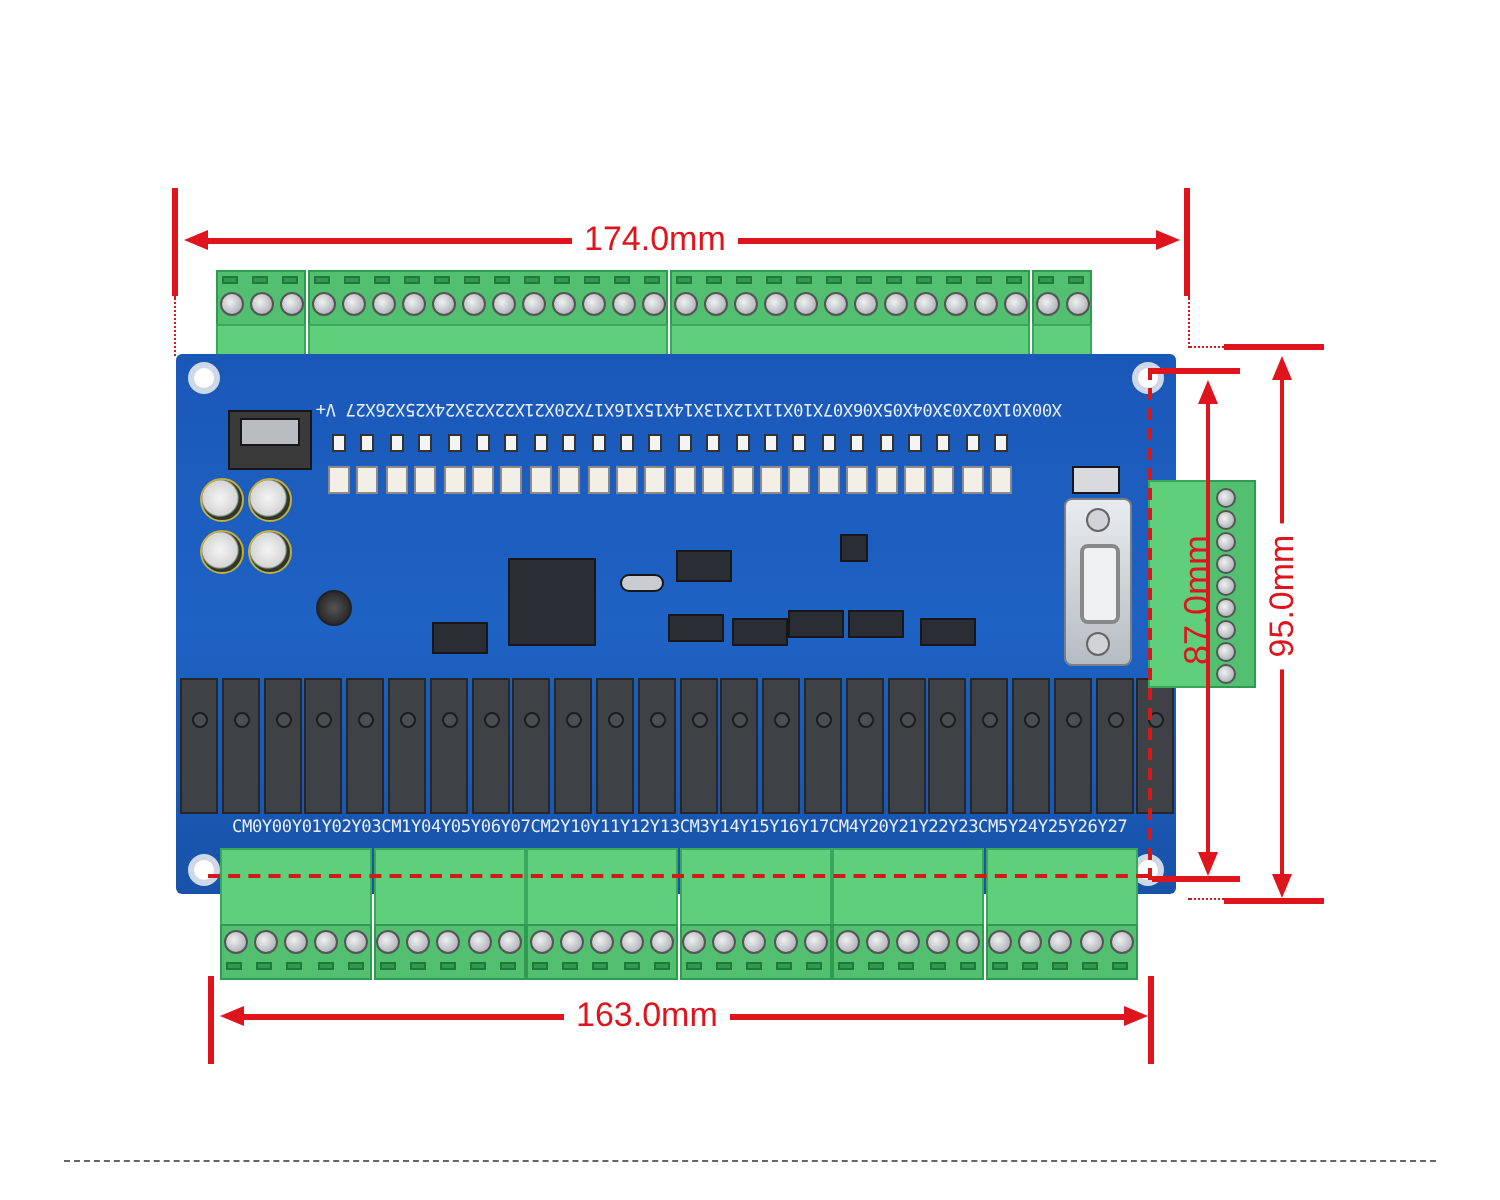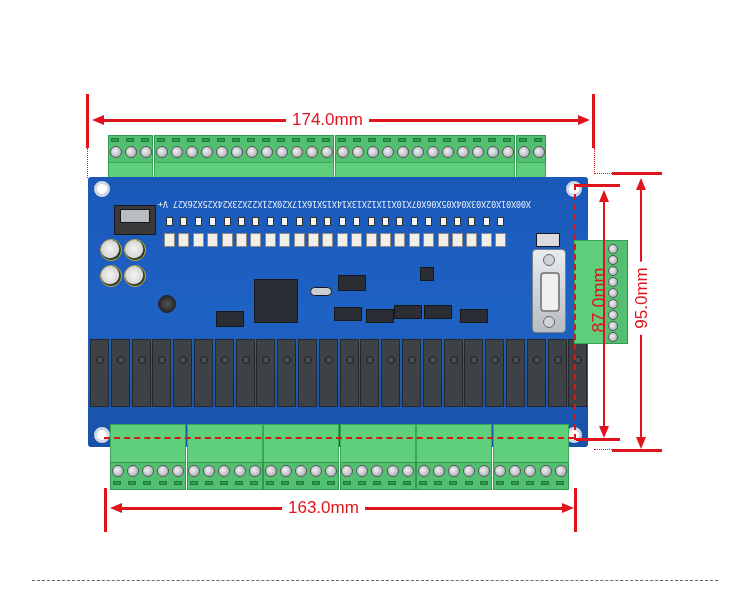--- a/index.html
+++ b/index.html
@@ -184,20 +184,21 @@
   <div class="ic" style="left:128px; top:134px; width:28px; height:16px;"></div>
   <div class="ic" style="left:332px; top:90px; width:14px; height:14px;"></div>
 
   <div class="ic" style="left:448px; top:56px; width:24px; height:14px; background:#d8dadd;"></div>
   <div class="db9" style="left:444px; top:72px; width:34px; height:84px;">
     <div class="abs" style="left:10px; top:4px; width:12px; height:12px; border-radius:50%; background:#d0d4d8; border:1px solid #666; box-sizing:border-box;"></div>
     <div class="abs" style="left:7px; top:22px; width:20px; height:40px; border:2px solid #888; border-radius:4px; background:#eef0f2; box-sizing:border-box;"></div>
     <div class="abs" style="left:10px; top:66px; width:12px; height:12px; border-radius:50%; background:#d0d4d8; border:1px solid #666; box-sizing:border-box;"></div>
   </div>
 
+  <div class="label-strip" style="left:28px; top:232px;">CM0Y00Y01Y02Y03CM1Y04Y05Y06Y07CM2Y10Y11Y12Y13CM3Y14Y15Y16Y17CM4Y20Y21Y22Y23CM5Y24Y25Y26Y27</div>
 <div id="input-leds">
       <div class="led" style="left: 78px; top: 40px;"></div>
       <div class="led" style="left: 92.4px; top: 40px;"></div>
       <div class="led" style="left: 106.8px; top: 40px;"></div>
       <div class="led" style="left: 121.2px; top: 40px;"></div>
       <div class="led" style="left: 135.6px; top: 40px;"></div>
       <div class="led" style="left: 150px; top: 40px;"></div>
       <div class="led" style="left: 164.4px; top: 40px;"></div>
       <div class="led" style="left: 178.8px; top: 40px;"></div>
       <div class="led" style="left: 193.2px; top: 40px;"></div>

